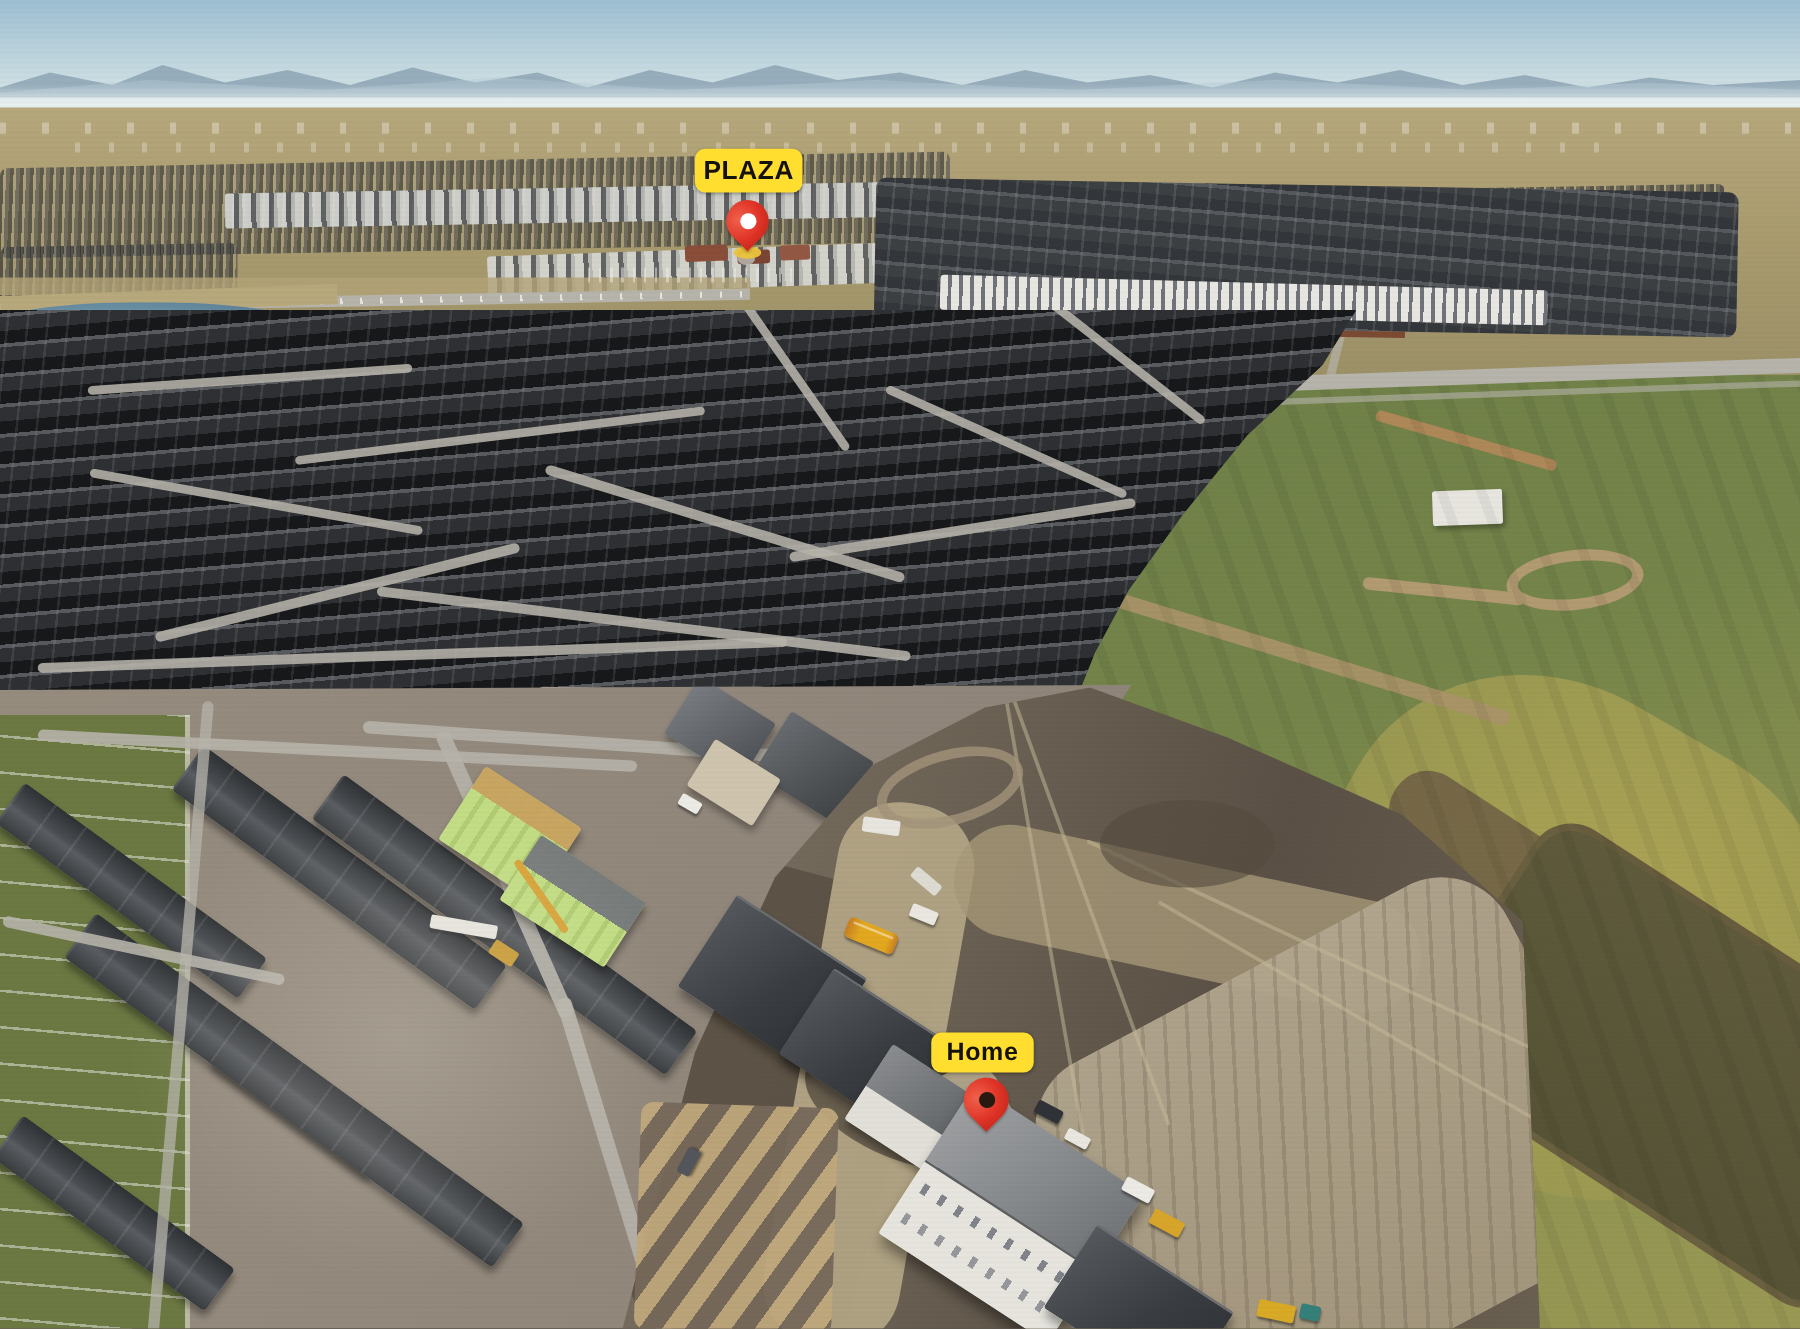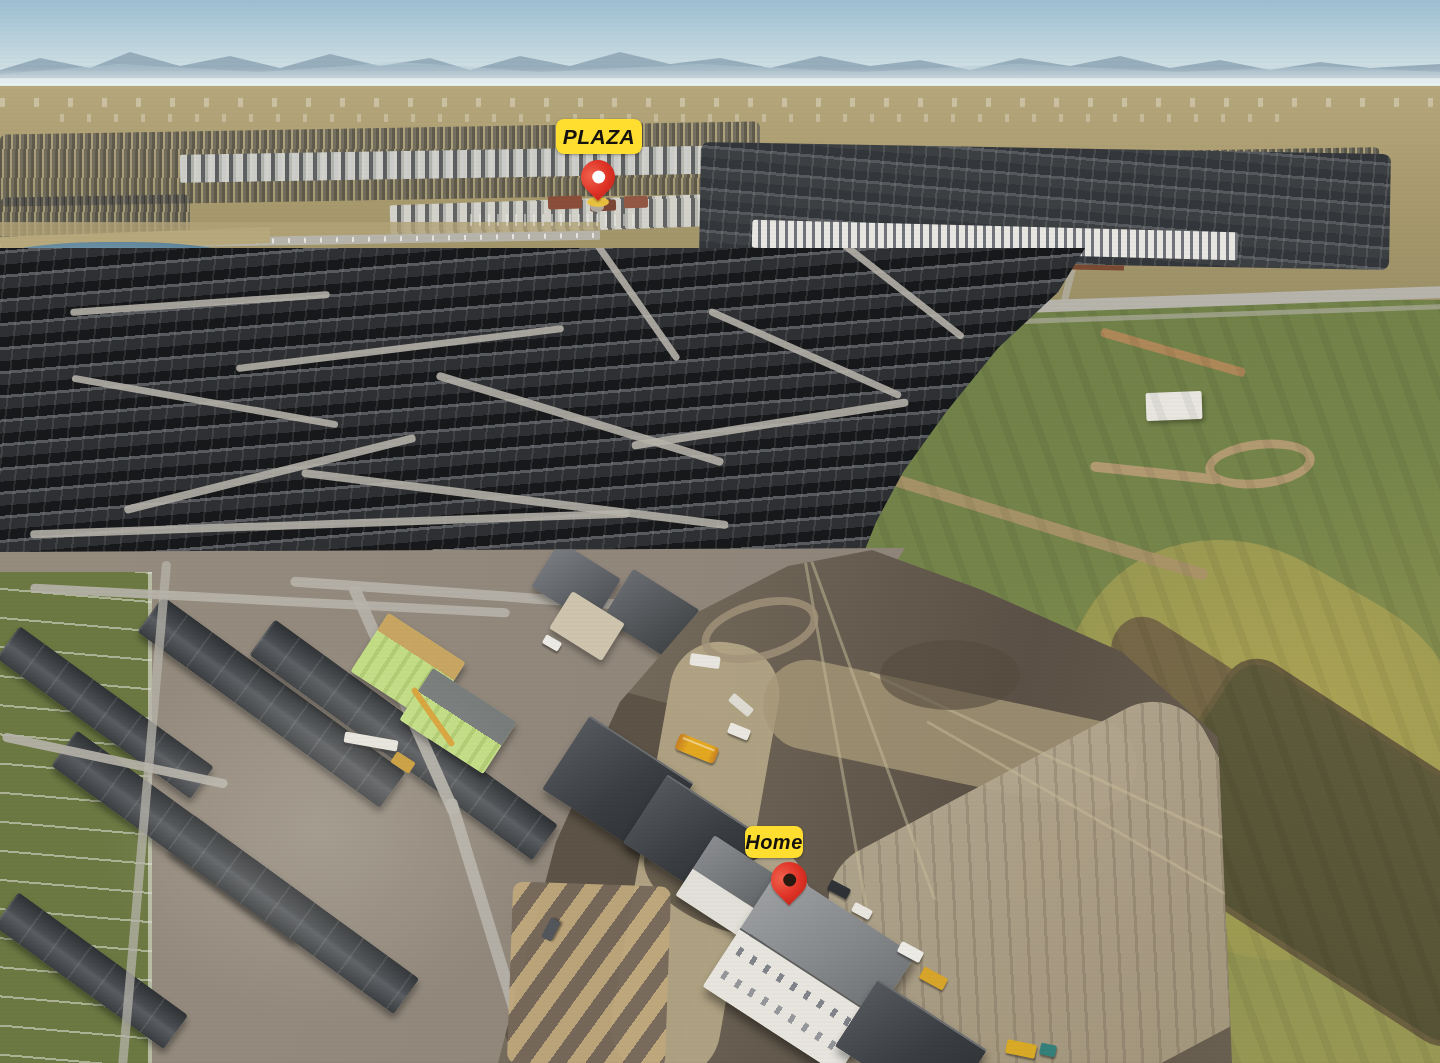--- a/index.html
+++ b/index.html
@@ -223,23 +223,23 @@
   .v-wvan{left:543px;top:638px;width:18px;height:10px;background:#edebe5;transform:rotate(30deg);}
   .v-wtruck{left:728px;top:726px;width:22px;height:11px;background:#eae8e1;transform:rotate(22deg);}
   
   .glare{left:60px;top:600px;width:520px;height:460px;z-index:19;pointer-events:none;
     background:radial-gradient(ellipse,rgba(255,250,235,.18),rgba(255,250,235,0) 60%);}
   .grain{left:0;top:0;width:1440px;height:1063px;z-index:25;pointer-events:none;
     background:repeating-linear-gradient(0deg,rgba(0,0,0,.015) 0 2px,transparent 2px 4px);}
   
   .map-label{z-index:40;display:flex;align-items:center;justify-content:center;
     background:var(--label_bg,#FFDE2F);border-radius:8px;font-weight:800;
-    color:var(--label_text,#15120e);box-shadow:0 1px 3px rgba(0,0,0,.35);letter-spacing:.5px;font-style:italic;}
+    color:var(--label_text,#15120e);box-shadow:0 1px 3px rgba(0,0,0,.35);letter-spacing:.5px;}
   .plaza-label{left:556px;top:119px;width:86px;height:35px;font-size:21px;}
-  .home-label{left:745px;top:826px;width:58px;height:32px;font-size:20px;text-align:center;}
+  .home-label{left:745px;top:826px;width:82px;height:32px;font-size:20px;text-align:center;}
   .map-pin{z-index:40;width:34px;height:34px;border-radius:50% 50% 50% 0;
     transform:rotate(-45deg);
     background:radial-gradient(circle at 38% 32%,#f0614c,var(--pin_red,#df3326) 55%,#b92318);
     box-shadow:-1px 1px 2px rgba(0,0,0,.3);}
   .map-pin:after{content:"";position:absolute;inset:0;margin:auto;width:13px;height:13px;
     border-radius:50%;background:var(--pin_dot_plaza,#fff);}
   .plaza-pin{left:581px;top:160px;}
   .home-pin{left:771px;top:862px;width:36px;height:36px;}
   .home-pin:after{width:13px;height:13px;background:var(--pin_dot_home,#281a11);}
   .pin-ground{left:587px;top:197px;width:22px;height:10px;border-radius:50%;z-index:39;

